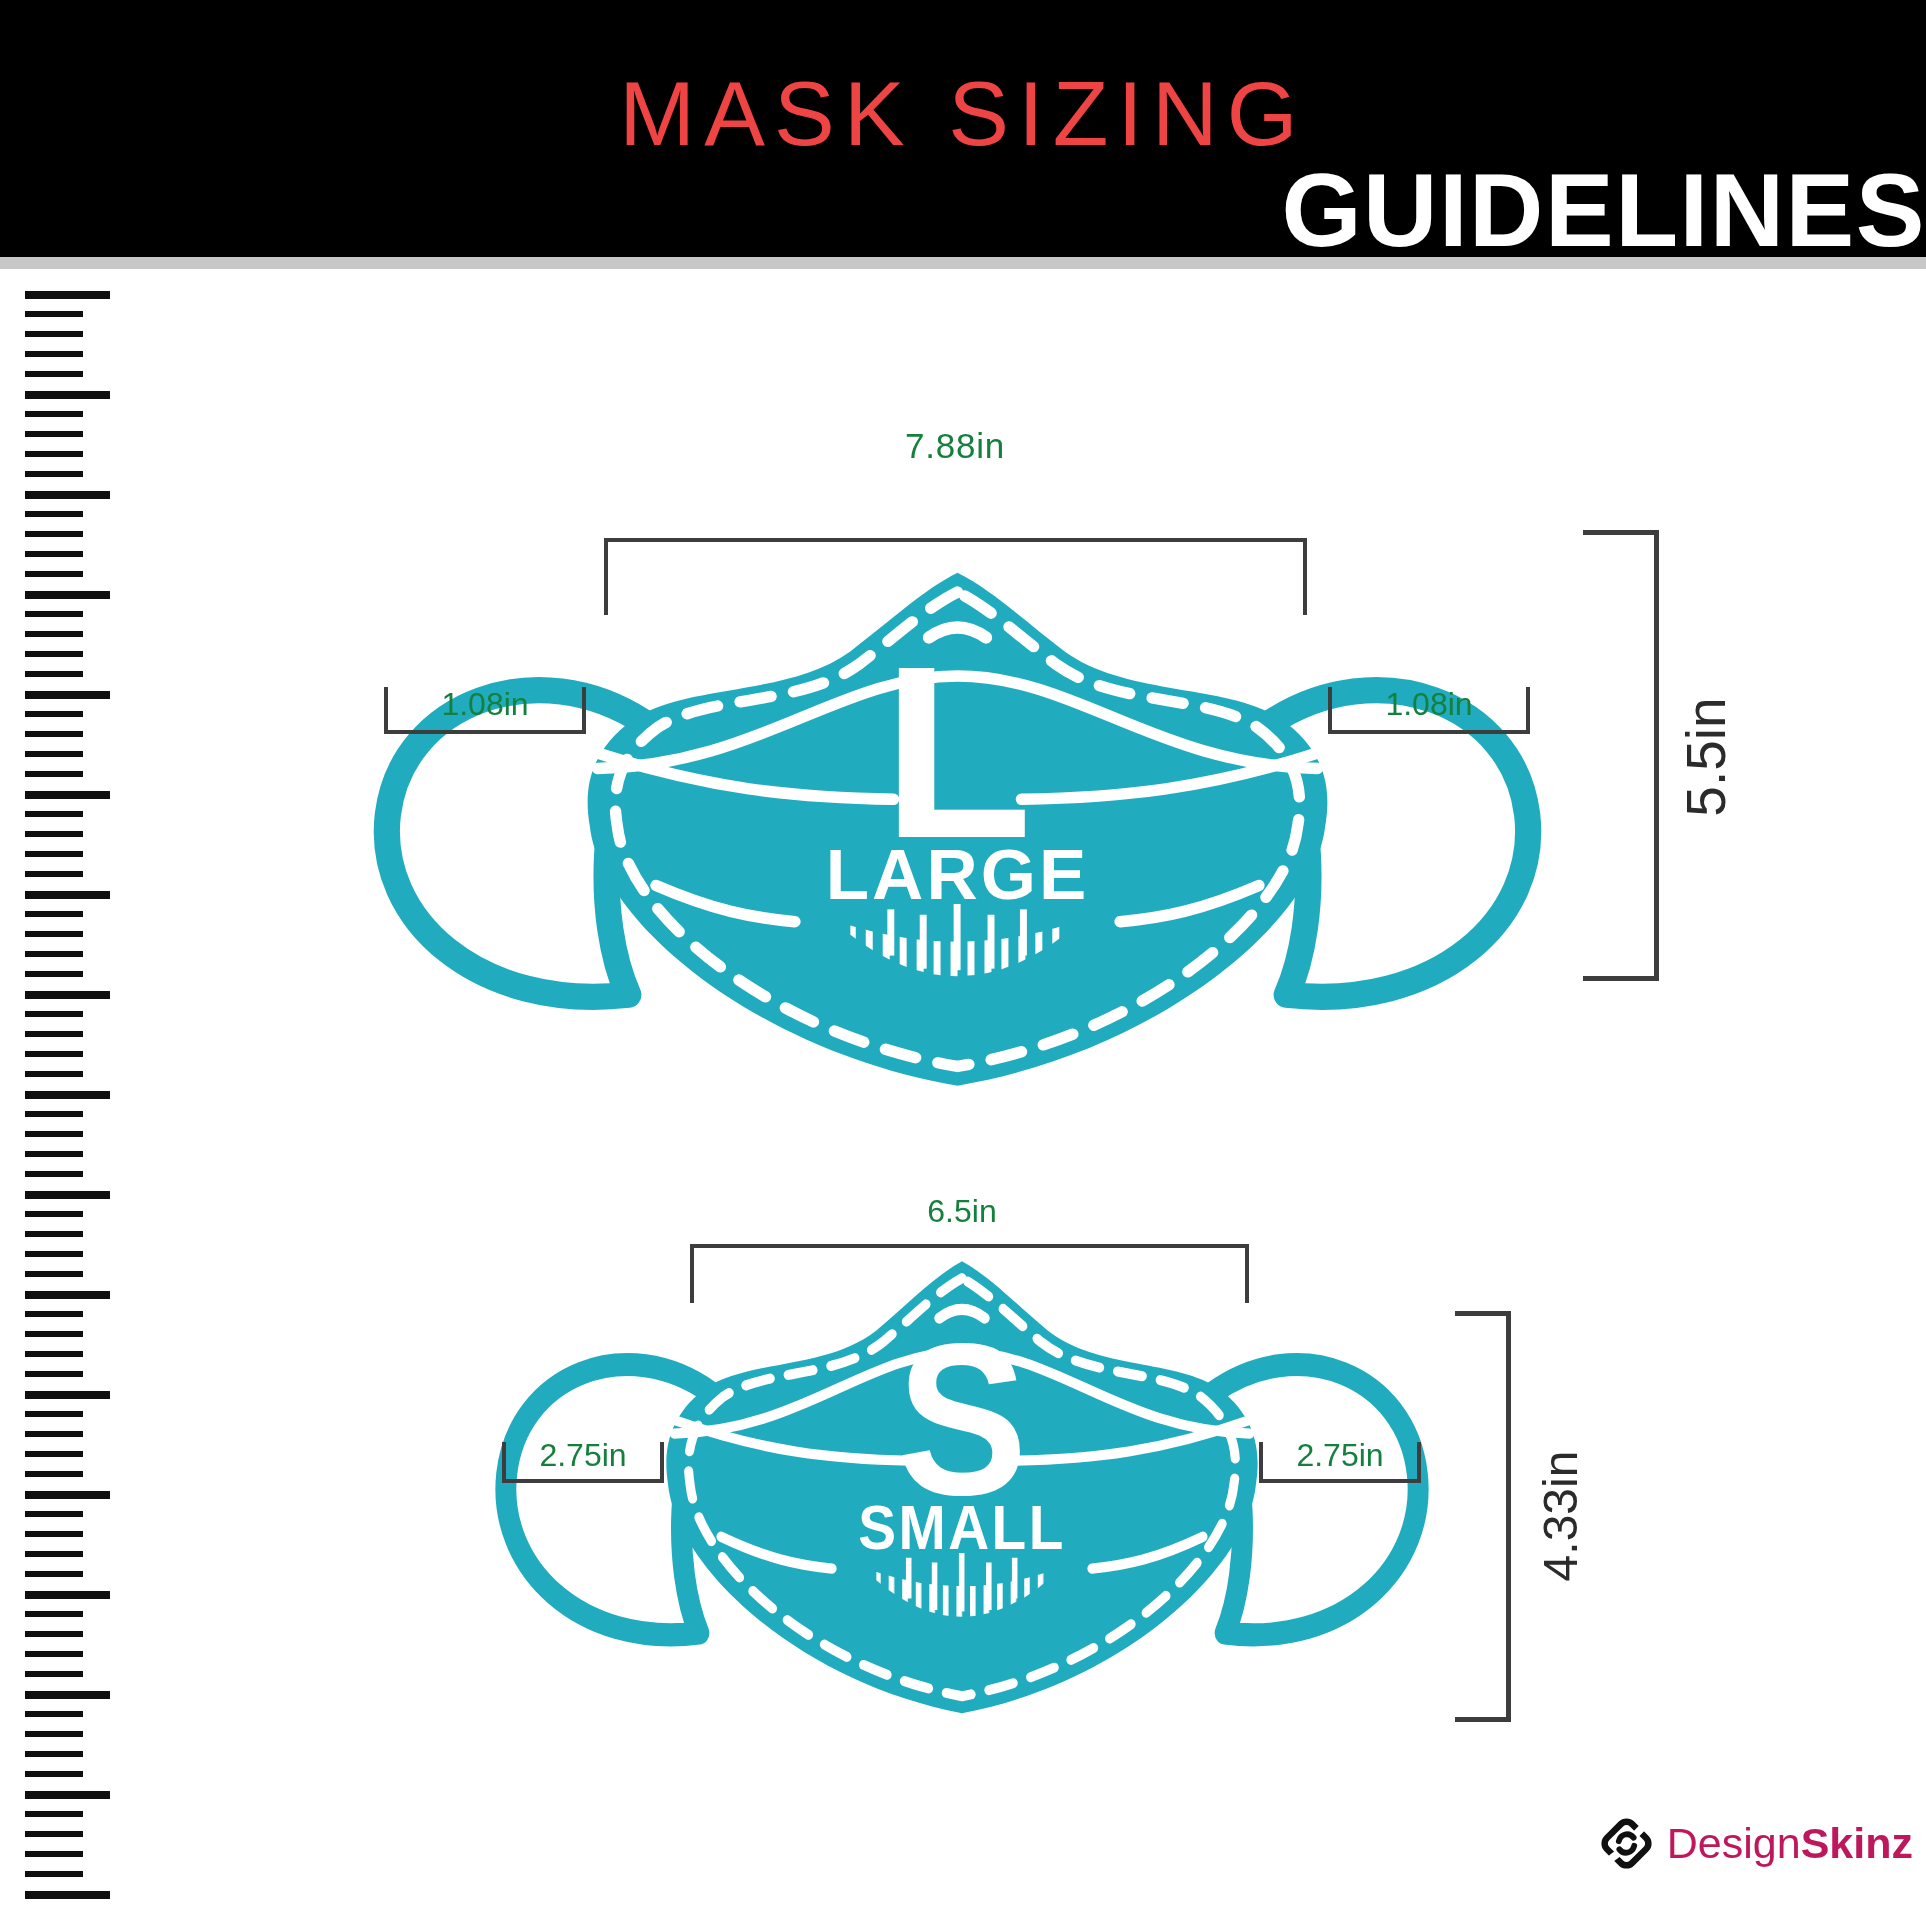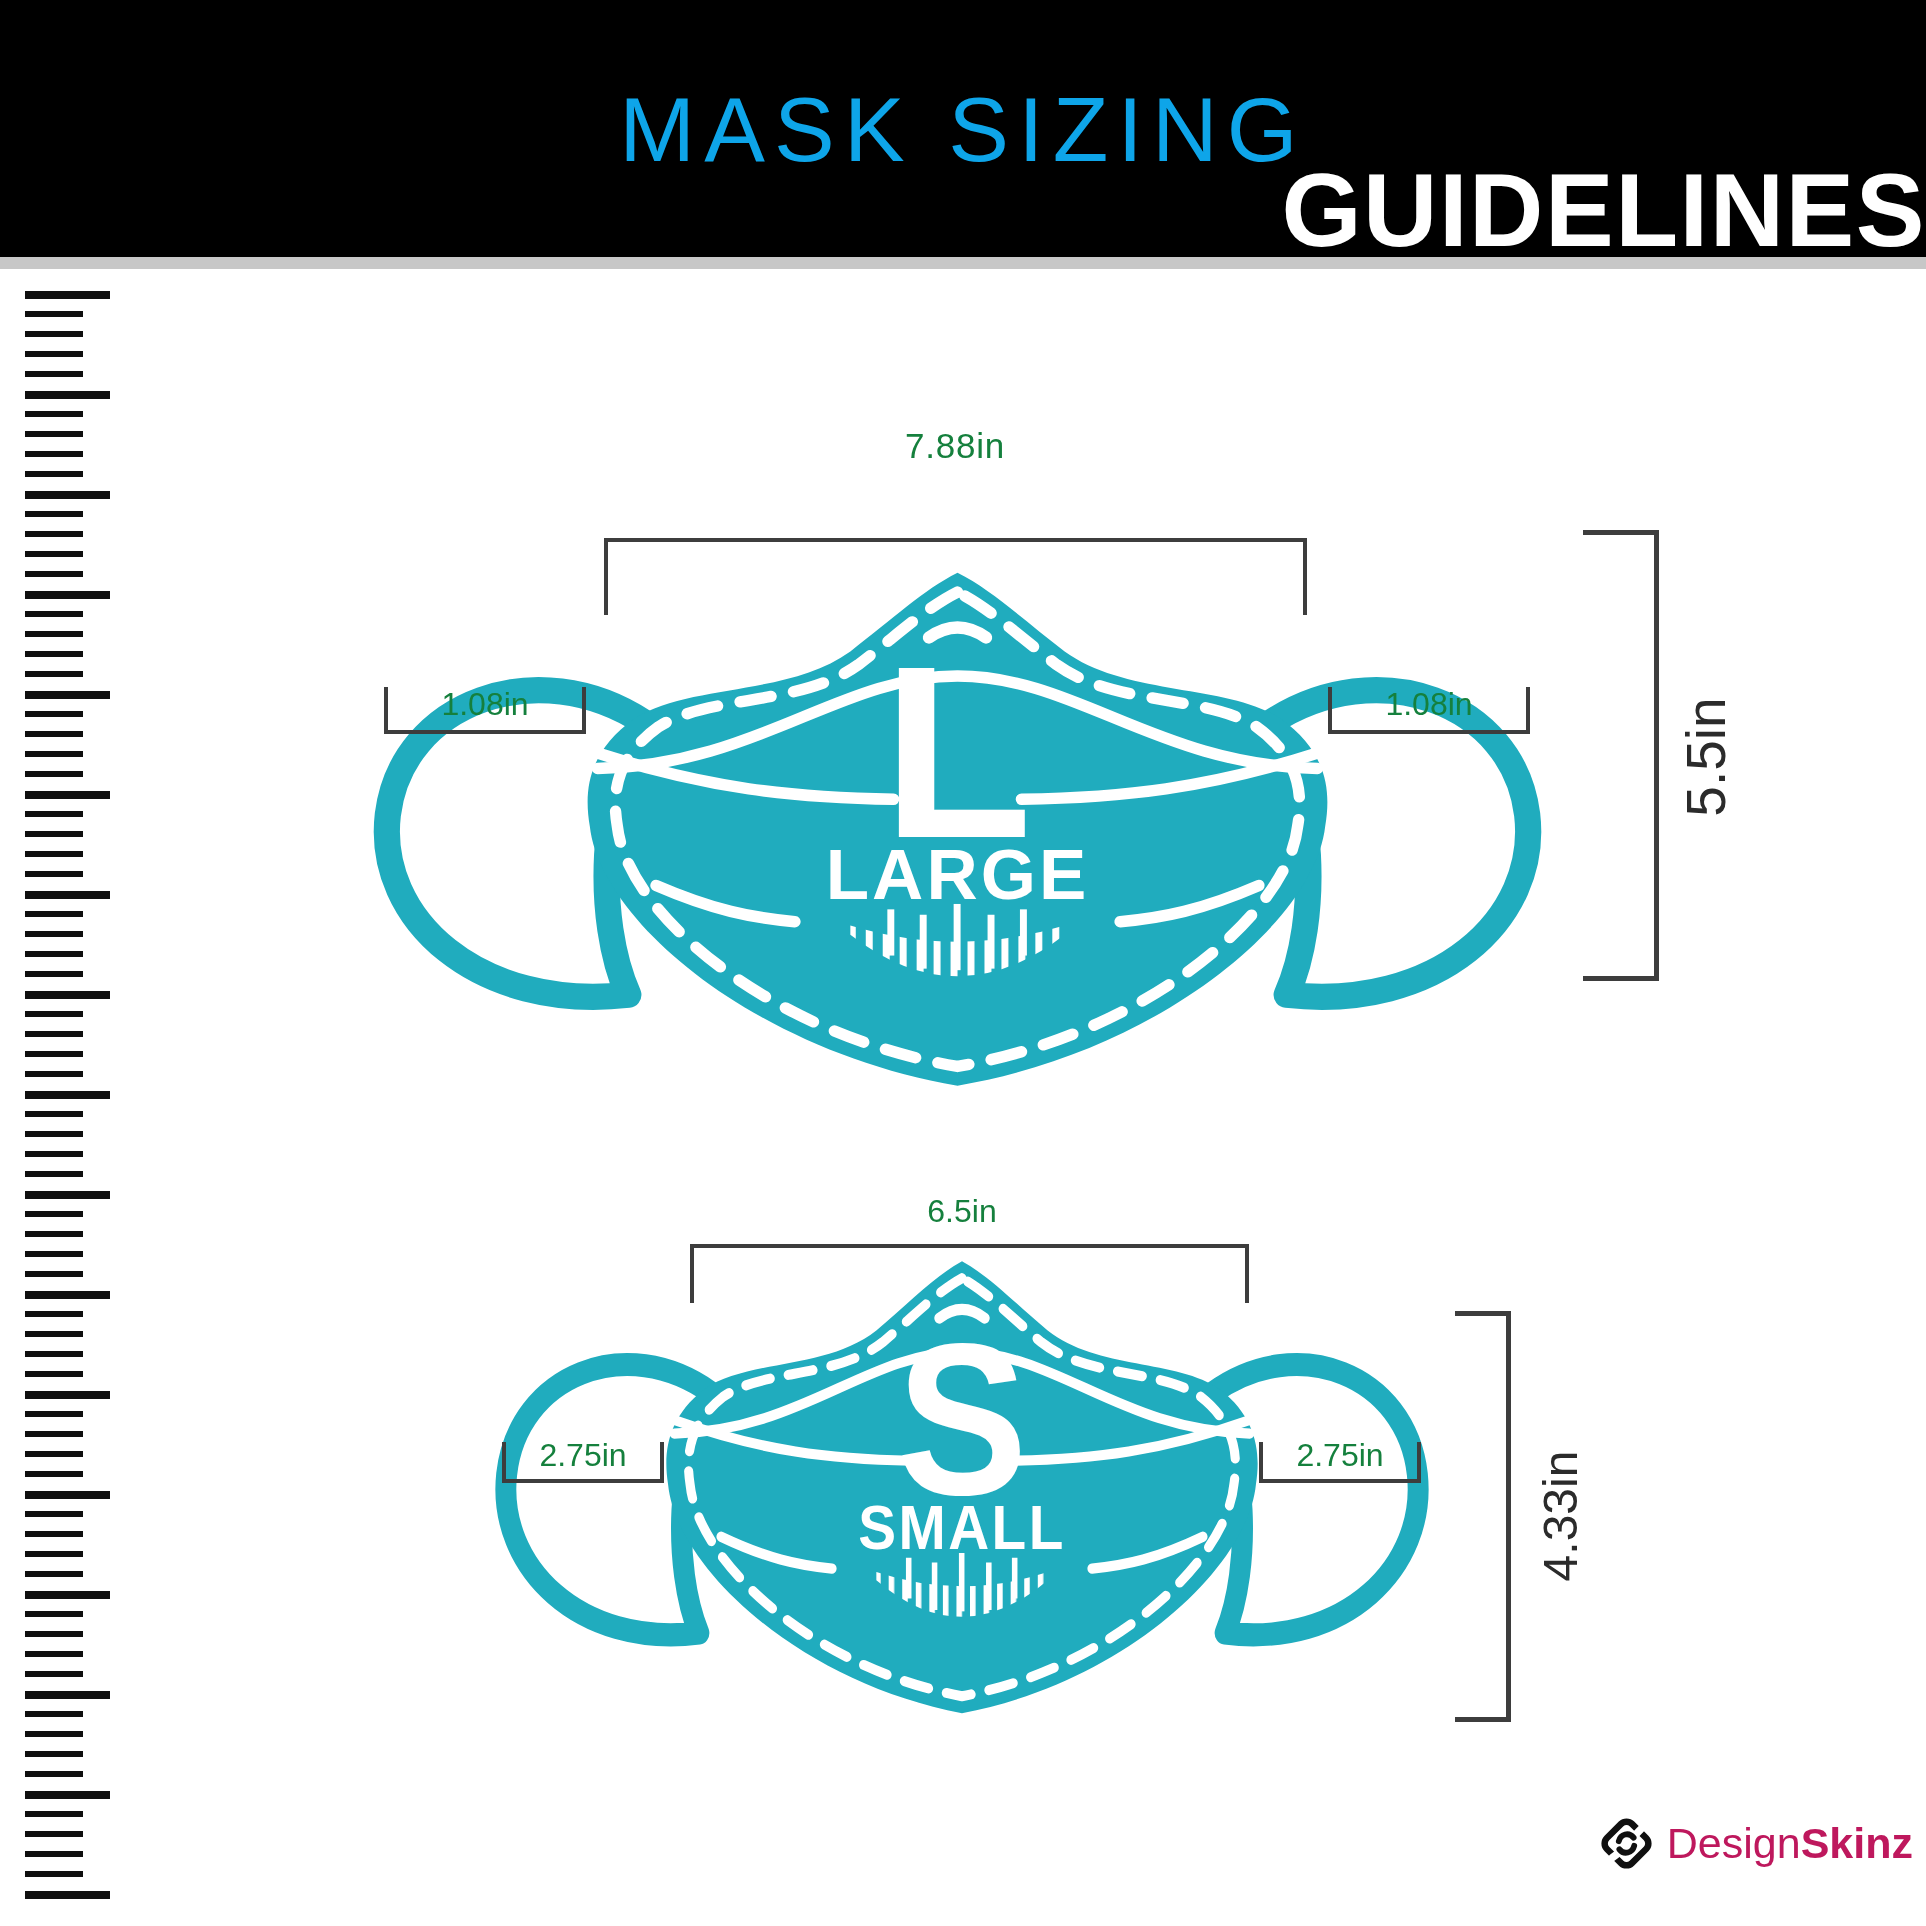--- a/index.html
+++ b/index.html
@@ -1,21 +1,21 @@
 <!DOCTYPE html>
 <html style="font-size:12.3px"><head>
 <meta charset="utf-8">
 <style>
   html,body{margin:0;padding:0;background:#ffffff;}
   body{width:1926px;height:1926px;position:relative;font-family:"Liberation Sans",sans-serif;overflow:hidden;}
 
   
   .header{position:absolute;left:0;top:0;width:1926px;height:257px;background:#000;}
-  .header .line1{position:absolute;left:0;right:0;top:68px;text-align:center;color:#0ea5e9;
-    font-size:91px;font-weight:500;letter-spacing:9.2px;line-height:1;margin-top:16px;}
+  .header .line1{position:absolute;left:0;right:0;top:68px;text-align:center;color:#ef4444;
+    font-size:91px;font-weight:500;letter-spacing:9.2px;line-height:1;}
   .header .line2{position:absolute;left:0;right:0;top:159px;text-align:right;color:#fff;
     font-size:103px;font-weight:800;letter-spacing:1.5px;line-height:1;}
   .graystrip{position:absolute;left:0;top:257px;width:1926px;height:12.3px;background:#c7c7c7;}
 
   
   .ruler{position:absolute;left:25.4px;top:291px;width:85px;height:1610px;}
   .ruler .short{position:absolute;left:0;top:0;width:58px;height:100%;
     background:repeating-linear-gradient(to bottom,#0f0f0f 0 6.2px,transparent 6.2px 20px);}
   .ruler .long{position:absolute;left:0;top:0;width:85px;height:100%;
     background:repeating-linear-gradient(to bottom,#0f0f0f 0 7.7px,transparent 7.7px 100px);}

